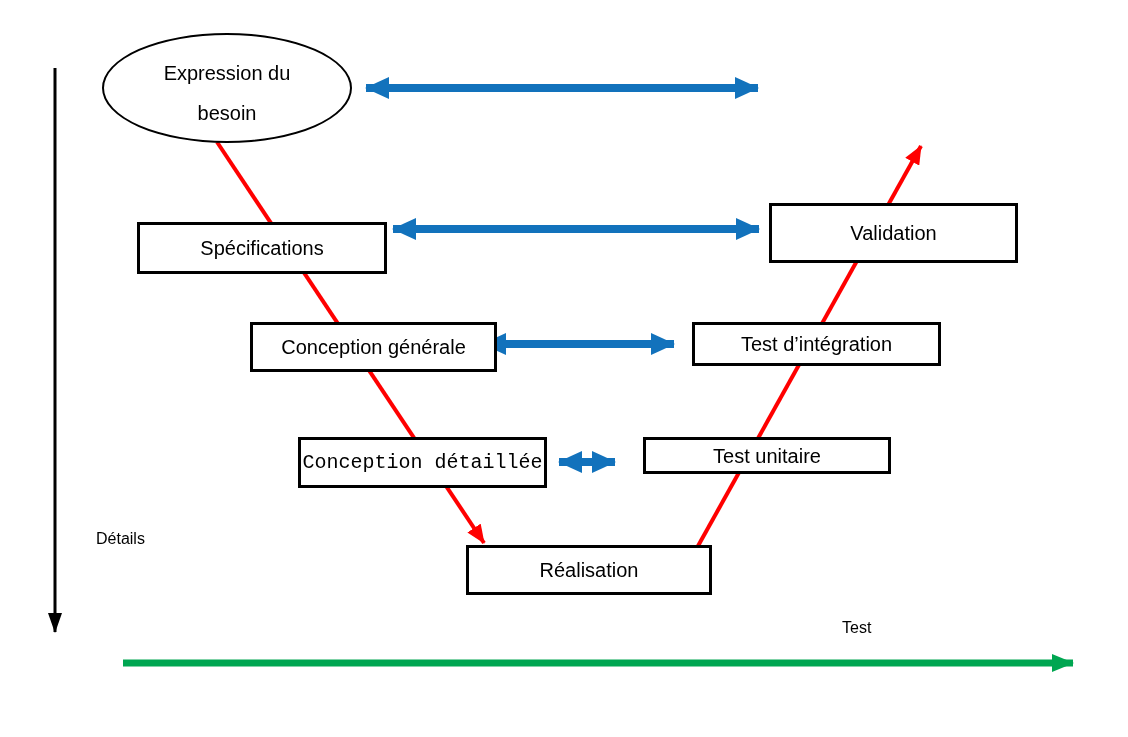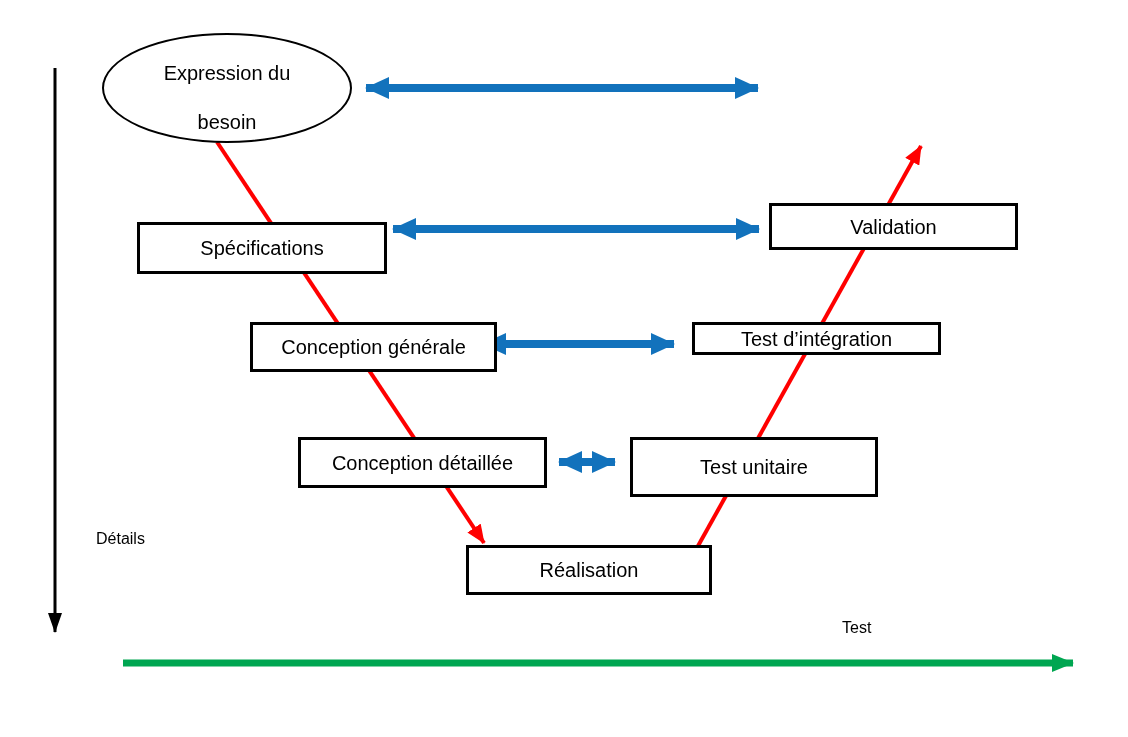--- a/index.html
+++ b/index.html
@@ -26,45 +26,44 @@
   .node {
     position: absolute;
     background: #ffffff;
     display: flex;
     align-items: center;
     justify-content: center;
     font-size: 20px;
     line-height: 1.2;
     text-align: center;
     box-sizing: border-box;
-    gap: 9px;
   }
   .box {
     border: 3px solid #000000;
   }
   .ellipse {
     border: 2px solid #000000;
     border-radius: 50%;
     flex-direction: column;
     justify-content: flex-start;
     padding-top: 18px;
   }
   .ellipse .ln {
     display: block;
     line-height: 40px;
   }
   
   #node-expression   { left: 102px; top: 33px;  width: 250px; height: 110px; }
   #node-produit      { left: 778px; top: 33px;  width: 250px; height: 110px; }
   #node-spec         { left: 137px; top: 203px; width: 250px; height: 52px; margin-top: 19px; }
-  #node-validation   { left: 769px; top: 203px; width: 249px; height: 47px; }
+  #node-validation   { left: 769px; top: 203px; width: 249px; height: 60px; }
   #node-conc-gen     { left: 218px; top: 322px; width: 247px; height: 50px; margin-left: 32px; }
-  #node-test-int     { left: 692px; top: 322px; width: 249px; height: 33px; }
-  #node-conc-det     { left: 298px; top: 437px; width: 249px; height: 51px; }
-  #node-test-unit    { left: 630px; top: 437px; width: 248px; height: 60px; text-align: right; }
+  #node-test-int     { left: 692px; top: 322px; width: 249px; height: 44px; }
+  #node-conc-det     { left: 298px; top: 437px; width: 249px; height: 51px; font-family: Liberation Mono, monospace; }
+  #node-test-unit    { left: 643px; top: 437px; width: 248px; height: 37px; text-align: right; }
   #node-realisation  { left: 466px; top: 545px; width: 246px; height: 50px; }
   .axis-label {
     position: absolute;
     font-size: 16px;
     white-space: nowrap;
   }
   #label-details { left: 96px;  top: 530px; }
   #label-temps   { left: 842px; top: 619px; }
 </style>
 </head>

